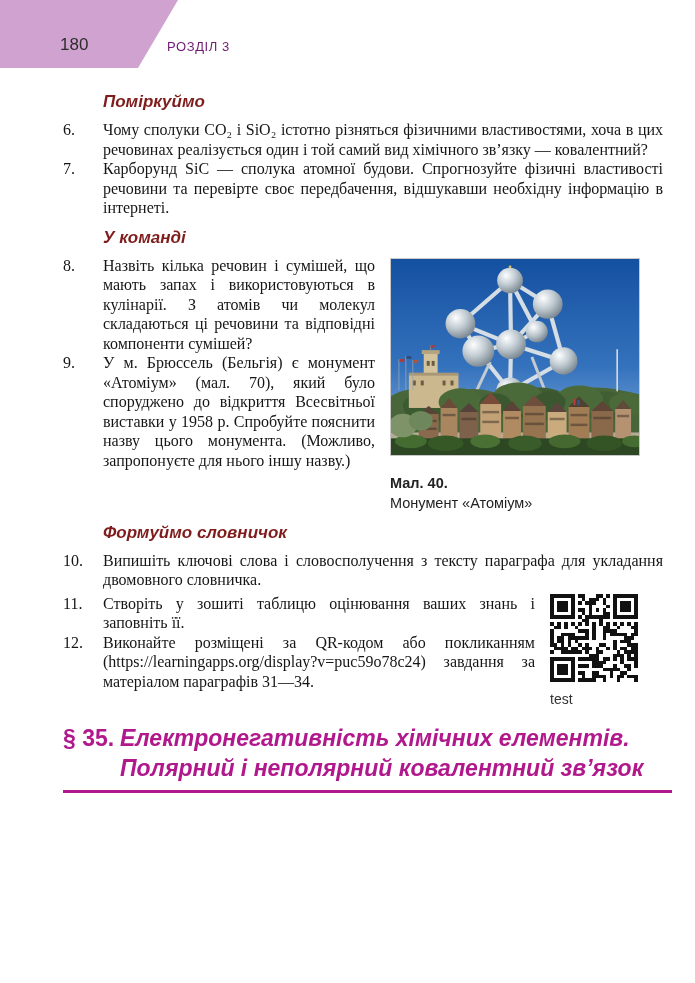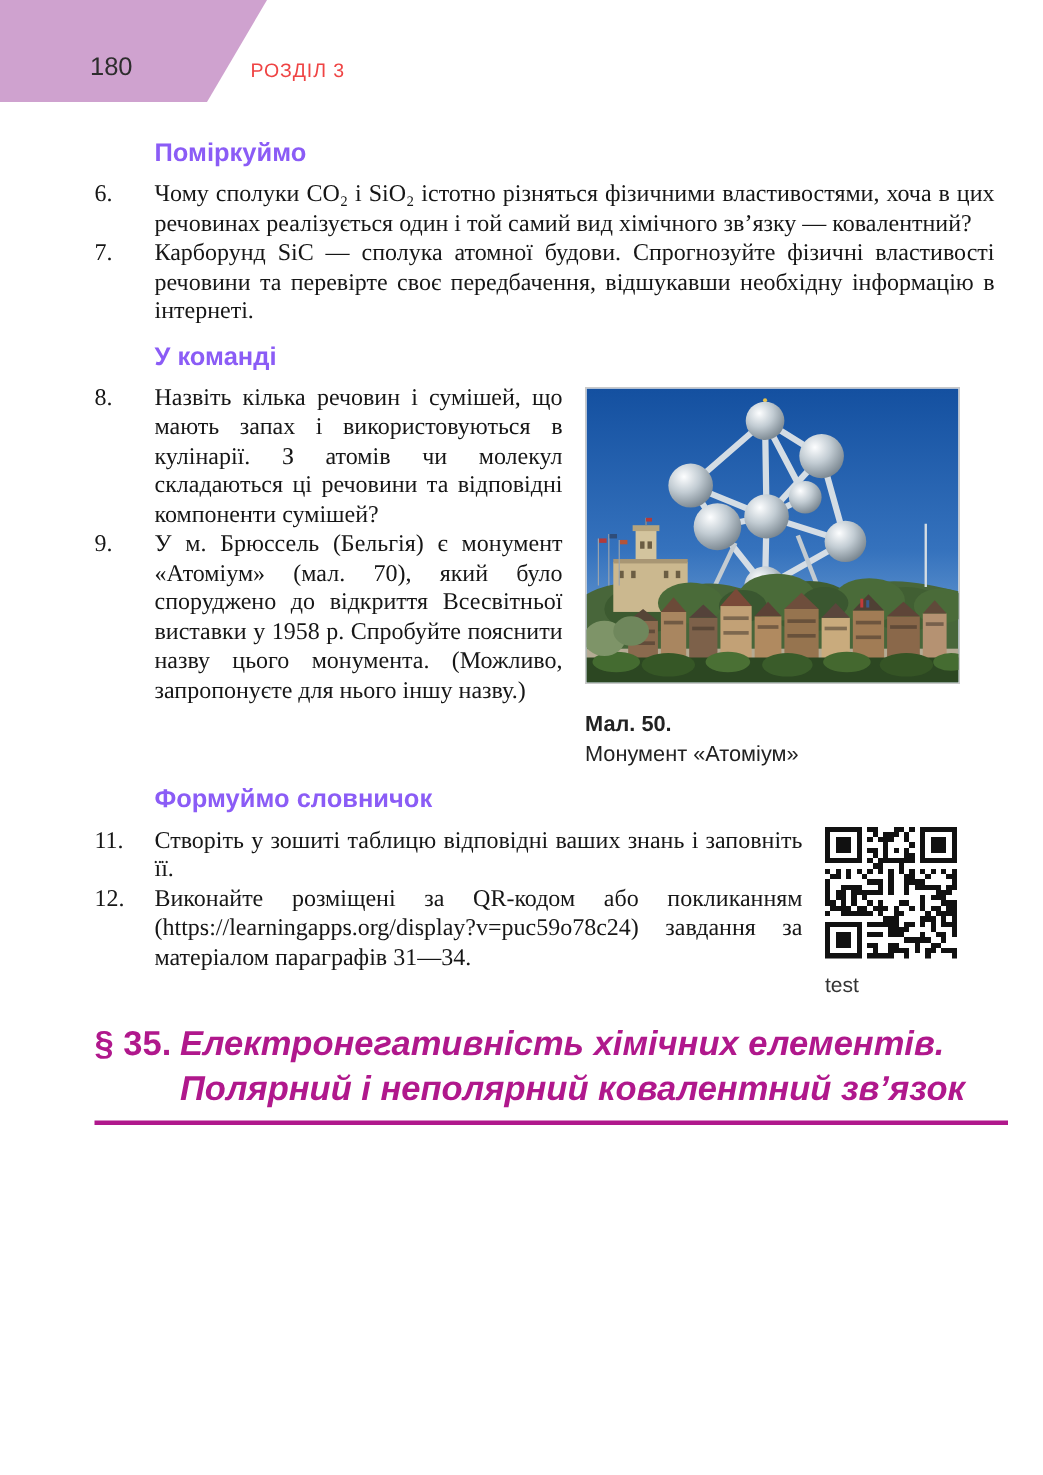--- a/index.html
+++ b/index.html
@@ -6,25 +6,25 @@
   html,body{margin:0;padding:0;background:#ffffff;}
   .page{position:relative;width:695px;height:983px;background:#fff;overflow:hidden;
         font-family:"Liberation Serif",serif;color:#161616;}
   
   .pagehead{position:relative;height:68px;}
   .band{position:absolute;left:0;top:0;width:178px;height:68px;background:var(--band);
         clip-path:polygon(0 0,100% 0,calc(100% - 40px) 100%,0 100%);}
   .pnum{position:absolute;left:60px;top:35px;font-family:"Liberation Sans",sans-serif;
         font-size:17px;color:#2d2d2d;}
   .chapter{position:absolute;left:167px;top:39px;font-family:"Liberation Sans",sans-serif;
-        font-size:13px;letter-spacing:.6px;color:#ef4444;}
+        font-size:13px;letter-spacing:.6px;color:#701a75;}
   
   .content{padding:24px 32px 0 63px;}
   .subhead{font-family:"Liberation Sans",sans-serif;font-weight:700;font-size:17px;
-        color:#8b5cf6;margin:0 0 8px 40px;}
+        color:#7f1d1d;margin:0 0 8px 40px;font-style:italic;}
   .sp10{margin-top:10px;} .sp12{margin-top:12px;}
   .item{display:flex;margin:0;}
   .num{flex:0 0 40px;font-size:16px;line-height:19.5px;}
   .itext{flex:1;margin:0;font-size:16px;line-height:19.5px;text-align:justify;hyphens:auto;}
   
   .cols{display:flex;margin-top:6px;align-items:flex-start;}
   .leftcol{width:312px;}
   .figcol{width:250px;margin-left:15px;margin-right:23px;margin-top:2px;}
   .photo{display:block;width:250px;height:198px;border:1px solid #c9c9c9;box-sizing:border-box;}
   figure{margin:0;}
@@ -218,33 +218,37 @@
             <ellipse cx="55" cy="188" rx="18" ry="8" fill="#365726"></ellipse>
           <ellipse cx="95" cy="186" rx="15" ry="7" fill="#4a7034"></ellipse>
             <ellipse cx="135" cy="188" rx="17" ry="8" fill="#3a5c2a"></ellipse>
           <ellipse cx="175" cy="186" rx="16" ry="7" fill="#44682f"></ellipse>
             <ellipse cx="215" cy="188" rx="18" ry="8" fill="#355425"></ellipse>
           <ellipse cx="245" cy="186" rx="12" ry="6" fill="#456c31"></ellipse>
           <ellipse cx="12" cy="170" rx="14" ry="12" fill="#7e9468"></ellipse>
             <ellipse cx="30" cy="165" rx="12" ry="10" fill="#6f875c"></ellipse>
         </svg>
         <figcaption>
-          <span class="figlabel">Мал. 50.</span>
+          <span class="figlabel">Мал. 40.</span>
           <span class="figcap">Монумент «Атоміум»</span>
         </figcaption>
       </figure>
     </div>
 
     <h3 class="subhead sp10">Формуймо словничок</h3>
+    <div class="item">
+      <span class="num">10.</span>
+      <p class="itext">Випишіть ключові слова і словосполучення з тексту параграфа для укладання двомовного словничка.</p>
+    </div>
 
     <div class="assessrow">
       <div class="assesstext">
         <div class="item">
           <span class="num">11.</span>
-          <p class="itext">Створіть у зошиті таблицю відповідні ваших знань і заповніть її.</p>
+          <p class="itext">Створіть у зошиті таблицю оцінювання ваших знань і заповніть її.</p>
         </div>
         <div class="item">
           <span class="num">12.</span>
           <p class="itext">Виконайте розміщені за QR-кодом або покликанням (https://learningapps.org/display?v=puc59o78c24) завдання за матеріалом параграфів 31—34.</p>
         </div>
       </div>
       <div class="qrcol">
         <svg id="qr" class="qr" viewBox="0 0 25 25" shape-rendering="crispEdges" aria-hidden="true">
             <rect x="0" y="0" width="7" height="7" fill="#111"></rect>
             <rect x="1" y="1" width="5" height="5" fill="#fff"></rect>

